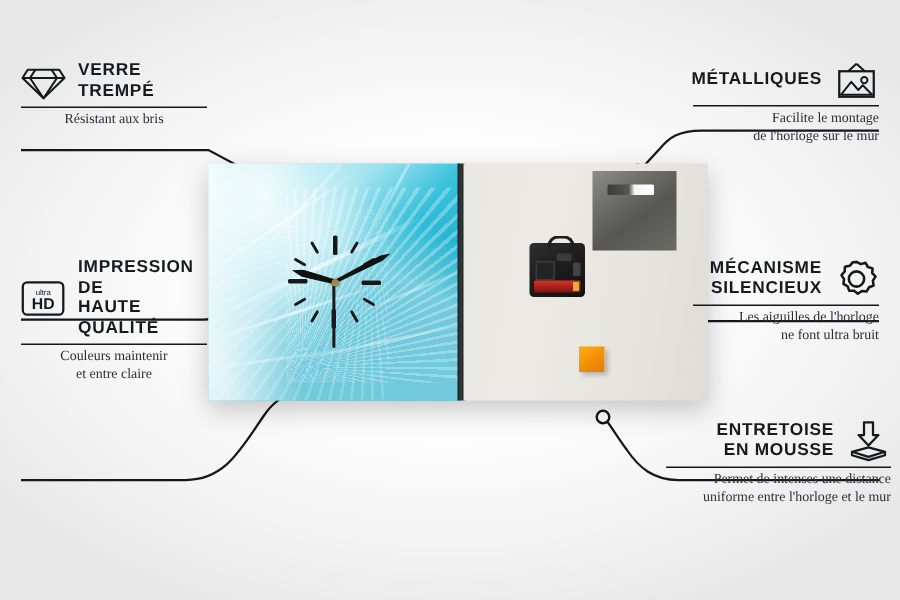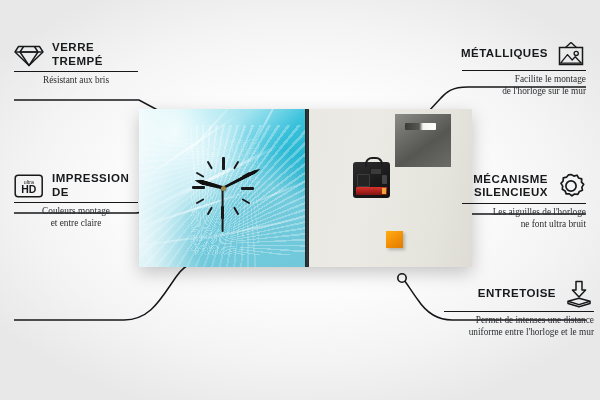--- a/index.html
+++ b/index.html
@@ -255,25 +255,26 @@
     <div class="co-head">
       <span class="ico">
         <svg width="30" height="26" viewBox="0 0 30 26">
           <rect x="1.2" y="2.2" width="27" height="21.6" rx="3" ry="3" fill="none" stroke="#16181a" stroke-width="1.5"></rect>
           <text x="14.8" y="10.6" font-family="Liberation Sans, sans-serif" font-size="5.2" text-anchor="middle" fill="#16181a">ultra</text>
           <text x="14.8" y="20" font-family="Liberation Sans, sans-serif" font-size="10.5" font-weight="bold" text-anchor="middle" fill="#16181a">HD</text>
         </svg>
       </span>
       <span>
         <span class="co-title" style="display:block">IMPRESSION DE</span>
+        <span class="co-title" style="display:block">HAUTE QUALITÉ</span>
       </span>
     </div>
     <div class="co-rule" style="width:124px"></div>
     <div class="co-sub">
-      <span style="display:block">Couleurs montage</span>
+      <span style="display:block">Couleurs maintenir</span>
       <span style="display:block">et entre claire</span>
     </div>
   </div>
 
 
   <div class="callout right" style="left:462px;top:41px;width:124px;">
     <div class="co-head">
       <span>
         <span class="co-title" style="display:block">MÉTALLIQUES</span>
       </span>
@@ -312,20 +313,21 @@
     <div class="co-sub">
       <span style="display:block">Les aiguilles de l'horloge</span>
       <span style="display:block">ne font ultra bruit</span>
     </div>
   </div>
 
   <div class="callout right" style="left:444px;top:280px;width:150px;">
     <div class="co-head">
       <span>
         <span class="co-title" style="display:block">ENTRETOISE</span>
+        <span class="co-title" style="display:block">EN MOUSSE</span>
       </span>
       <span class="ico">
         <svg width="30" height="28" viewBox="0 0 30 28">
           <g fill="none" stroke="#16181a" stroke-width="1.5" stroke-linejoin="round">
             <path d="M12,1.5 h6 v8.5 h3.6 L15,17 L8.4,10 H12 Z"></path>
             <path d="M15,18.2 L26,21.2 L15,24.6 L4,21.2 Z"></path>
             <path d="M4,21.2 v2.3 L15,26.8 L26,23.5 v-2.3"></path>
           </g>
         </svg>
       </span>

